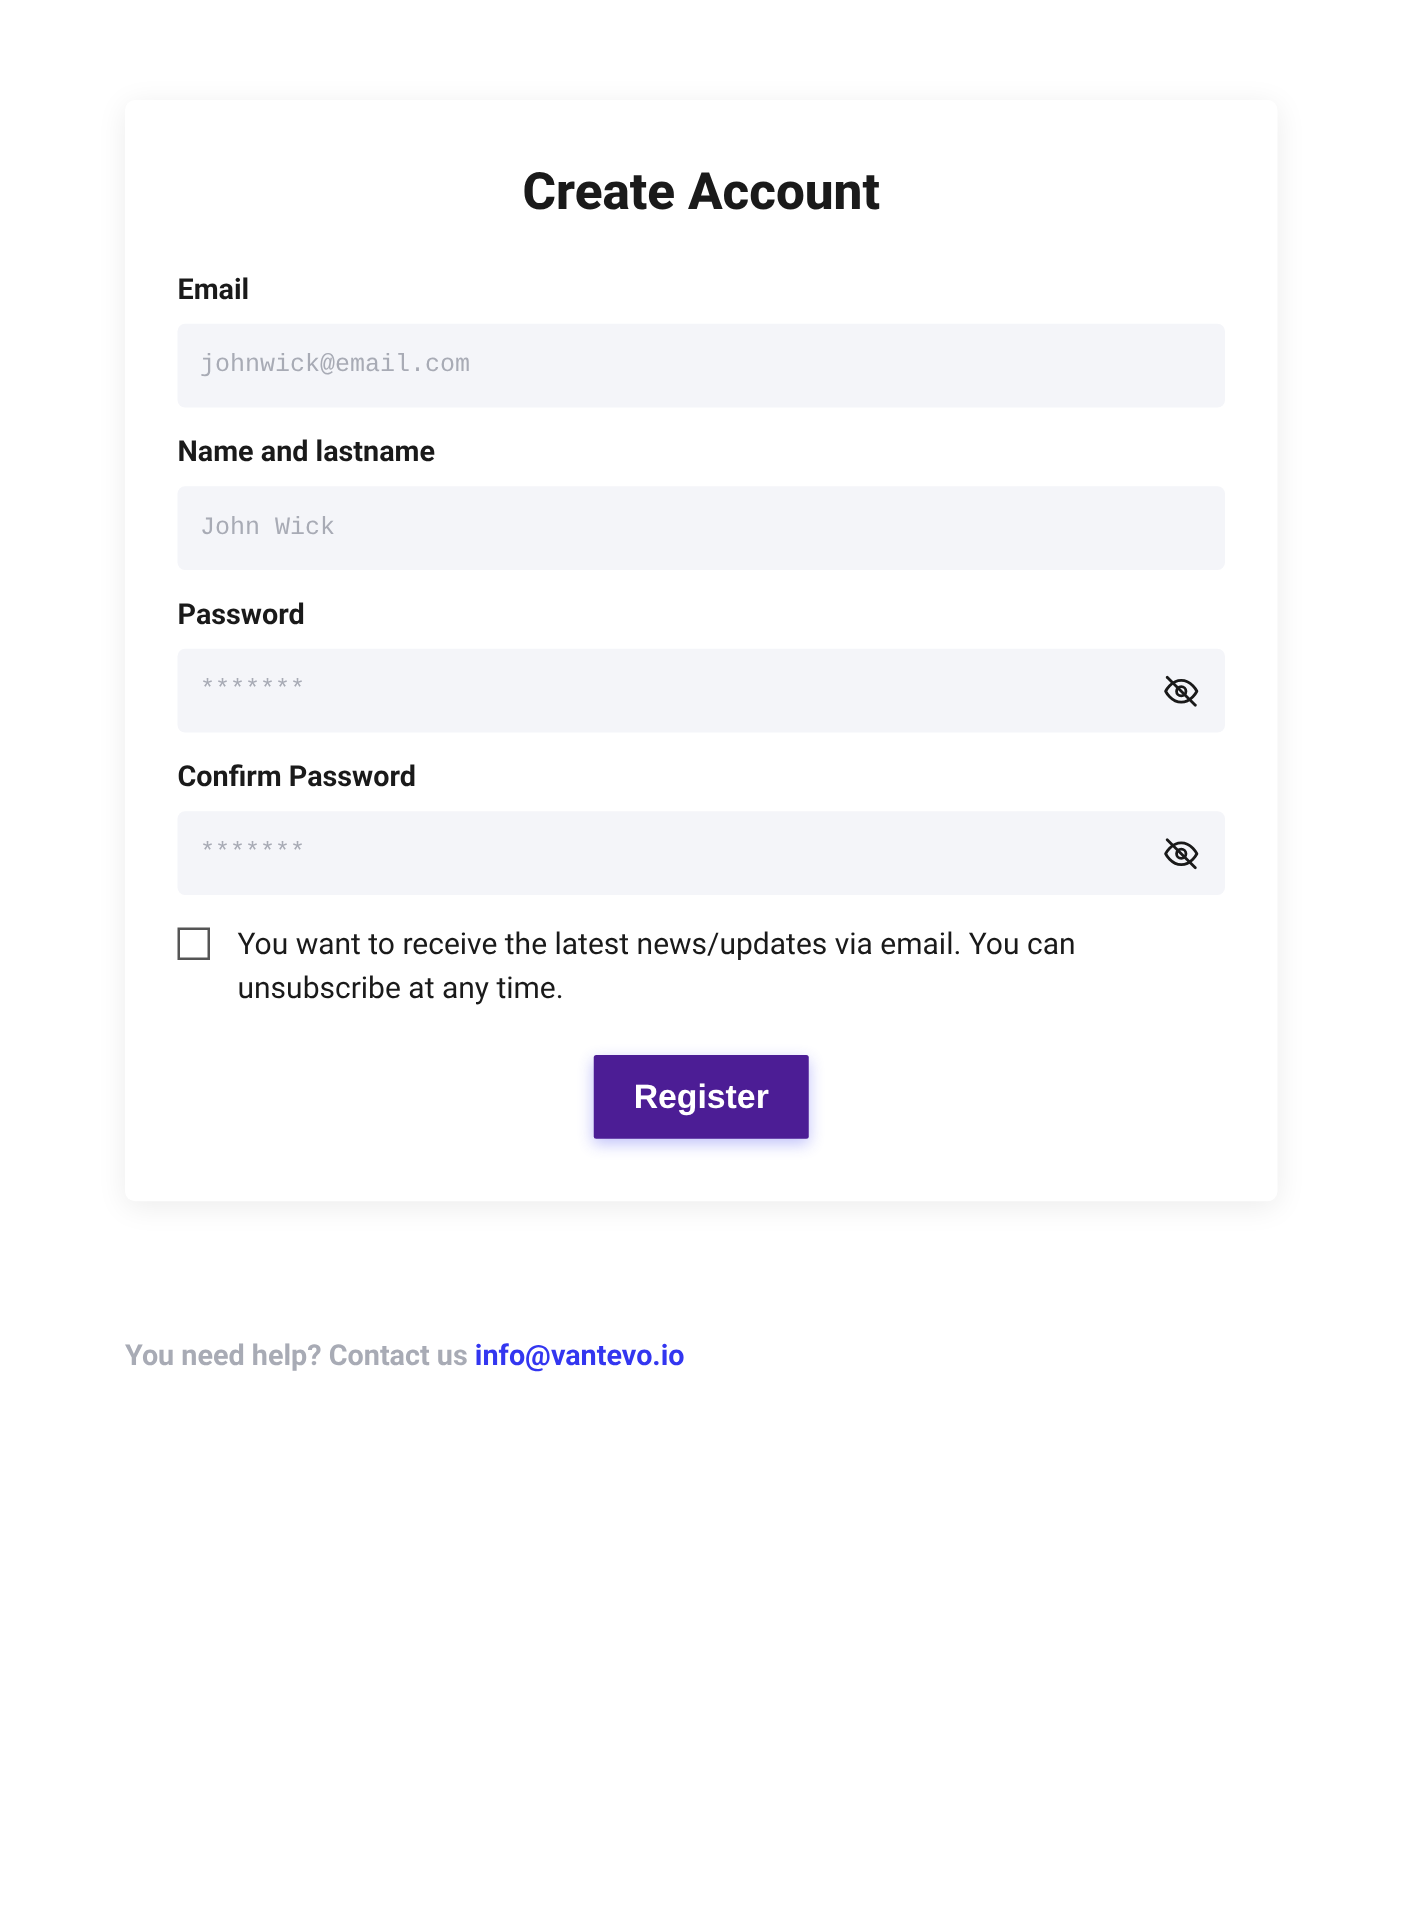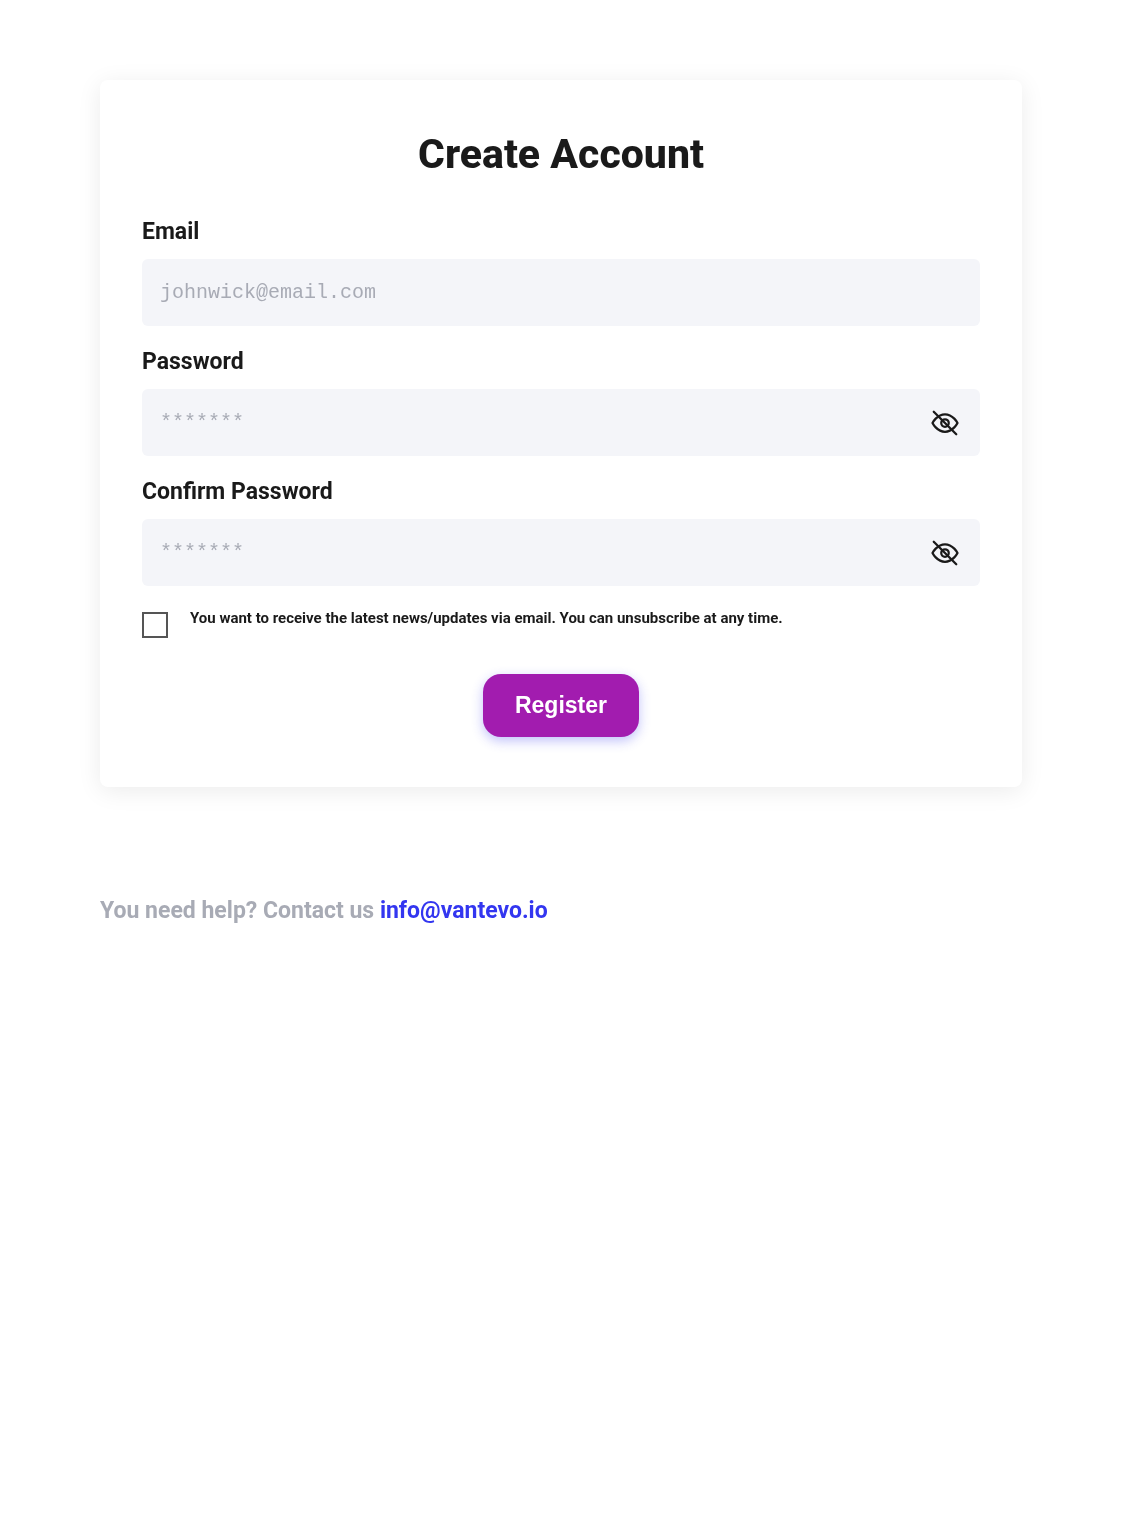--- a/index.html
+++ b/index.html
@@ -88,34 +88,34 @@
     .checkbox-box {
       width: 26px;
       height: 26px;
       border: 2px solid #555;
       background: #fff;
       flex-shrink: 0;
       margin-top: 4px;
       cursor: pointer;
     }
     .checkbox-label {
-      font-size: 15px;
-      font-weight: 700;
+      font-size: 24px;
+      font-weight: 400;
       color: #1a1a1a;
       line-height: 1.45;
     }
     .register-btn {
       display: block;
       margin: 0 auto;
-      background: #a21caf;
+      background: #4c1d95;
       color: #fff;
       border: none;
-      border-radius: 18px;
+      border-radius: 2px;
       padding: 18px 32px;
-      font-size: 23px;
+      font-size: 27px;
       font-weight: 800;
       cursor: pointer;
       box-shadow: 0 4px 12px rgba(51,54,240,0.3);
     }
     .login-row {
       text-align: center;
       margin-top: 32px;
       font-size: 23px;
       font-weight: 700;
       color: #a8abb5;
@@ -140,20 +140,24 @@
 <body>
 
 <div class="card">
   <h1 class="page-title">Create Account</h1>
 
   <div class="field-group">
     <label class="field-label">Email</label>
     <input type="text" class="text-input" placeholder="johnwick@email.com" style="">
   </div>
 
+  <div class="field-group">
+    <label class="field-label">Name and lastname</label>
+    <input type="text" class="text-input" placeholder="John Wick" style="">
+  </div>
 
   <div class="field-group">
     <label class="field-label">Password</label>
     <div class="password-wrapper">
       <input type="password" class="text-input" placeholder="*******" style="">
       <span class="eye-icon">
         <svg viewBox="0 0 24 24" fill="none" stroke="#1a1a1a" stroke-width="1.8" stroke-linecap="round" stroke-linejoin="round">
           <path d="M2 12s3.5-7 10-7 10 7 10 7-3.5 7-10 7-10-7-10-7z"></path>
           <circle cx="12" cy="12" r="3"></circle>
           <line x1="3" y1="3" x2="21" y2="21"></line>

